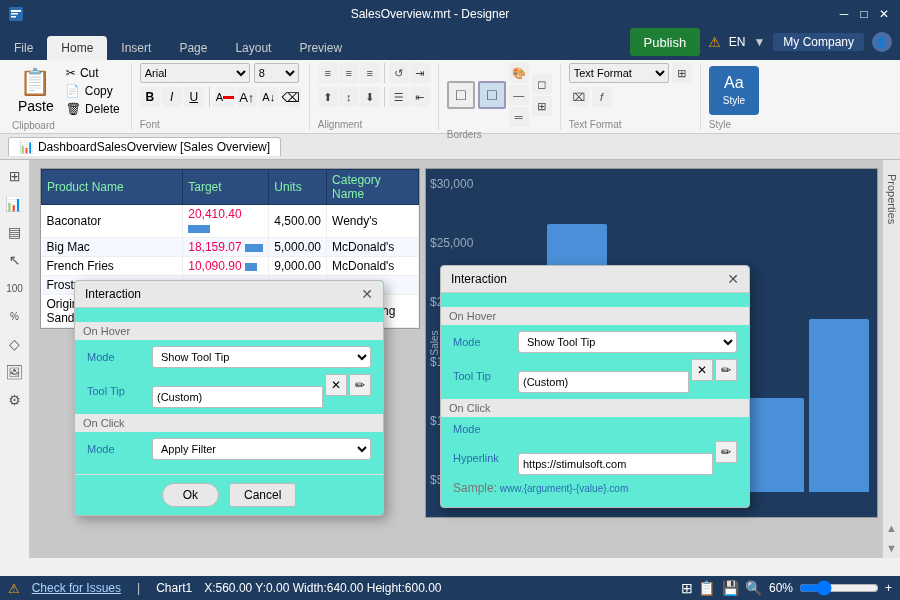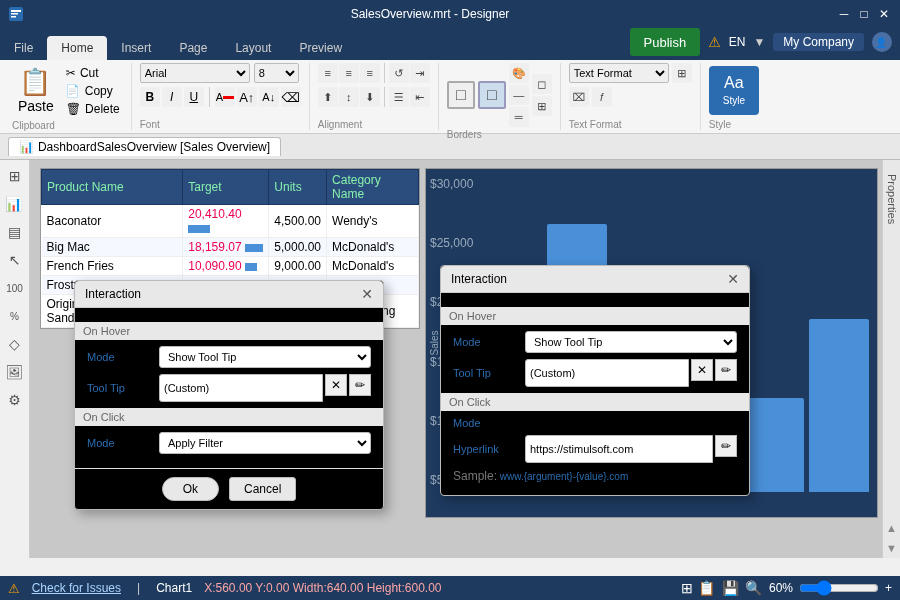--- a/index.html
+++ b/index.html
@@ -143,21 +143,21 @@
       right: 4px;
       bottom: 40px;
       background: #1e3a5f;
       border: 1px solid #999;
       overflow: hidden;
     }
 
     
     .dialog {
       position: absolute;
-      background: #000000;
+      background: #5eead4;
       border: 1px solid #bbb;
       border-radius: 4px;
       box-shadow: 4px 4px 12px rgba(0,0,0,0.3);
       z-index: 100;
     }
     .dialog-header {
       background: #e8e8e8;
       border-bottom: 1px solid #ccc;
       padding: 5px 10px;
       display: flex;
@@ -172,34 +172,34 @@
       background: #e8e8e8;
       color: #666;
       padding: 3px 8px;
       margin: 6px -12px;
       font-size: 11px;
     }
     .field-row {
       display: flex;
       align-items: center;
       margin: 6px 0;
-      gap: 7px;
+      gap: 0;
     }
     .field-label { width: 65px; color: #2b6cb0; font-size: 11px; flex-shrink: 0; }
     .field-select {
       flex: 1;
       height: 22px;
       border: 1px solid #bbb;
       border-radius: 3px;
       font-size: 11px;
       background: white;
       padding: 0 4px;
     }
     .field-input-with-btns { display: flex; flex: 1; gap: 2px; }
-    .field-input-with-btns input { flex: 1; height: 28px; border: 1px solid #bbb; border-radius: 3px 0 0 3px; font-size: 11px; padding: 0 4px; }
+    .field-input-with-btns input { flex: 1; height: 22px; border: 1px solid #bbb; border-radius: 3px 0 0 3px; font-size: 11px; padding: 0 4px; margin-top: 12px; }
     .input-btn { width: 22px; height: 22px; border: 1px solid #bbb; background: #f0f0f0; cursor: pointer; display: flex; align-items: center; justify-content: center; font-size: 12px; }
     .dialog-footer { display: flex; justify-content: center; gap: 10px; padding: 8px 12px; border-top: 1px solid #ddd; }
     .btn-ok { background: #e8e8e8; border: 1px solid #bbb; padding: 4px 20px; border-radius: 12px; cursor: pointer; font-size: 12px; }
     .btn-cancel { background: #e8e8e8; border: 1px solid #bbb; padding: 4px 14px; border-radius: 3px; cursor: pointer; font-size: 12px; }
 
     
     .dialog2 { }
     .sample-text { font-size: 10px; color: #2b6cb0; padding: 2px 0; }
     .tool-separator { width: 1px; height: 20px; background: #ccc; margin: 0 3px; }
     .align-btn { width: 20px; height: 20px; border: 1px solid transparent; border-radius: 2px; cursor: pointer; display: flex; align-items: center; justify-content: center; font-size: 11px; color: #444; }
@@ -544,21 +544,21 @@
     <span style="font-size:11px;color:#888;cursor:pointer;margin-top:auto;margin-bottom:4px;">▲</span>
     <span style="font-size:11px;color:#888;cursor:pointer;margin-bottom:4px;">▼</span>
   </div>
 </div>
 
 <div class="status-bar">
   <span style="color:#ffa500;font-size:13px;">⚠</span>
   <span style="cursor:pointer;text-decoration:underline;color:#aad4ff;">Check for Issues</span>
   <span style="color:#ccc;margin:0 4px;">|</span>
   <span>Chart1</span>
-  <span style="color:#fca5a5;">X:560.00  Y:0.00  Width:640.00  Height:600.00</span>
+  <span style="color:#ffffff;">X:560.00  Y:0.00  Width:640.00  Height:600.00</span>
   <div style="margin-left:auto;display:flex;align-items:center;gap:6px;">
     <span style="font-size:14px;cursor:pointer;">⊞</span>
     <span style="font-size:14px;cursor:pointer;">📋</span>
     <span style="font-size:14px;cursor:pointer;">💾</span>
     <span style="font-size:14px;cursor:pointer;">🔍</span>
     <span>60%</span>
     <input type="range" min="10" max="200" value="60" style="width: 80px;">
     <span style="cursor:pointer;">+</span>
   </div>
 </div>

